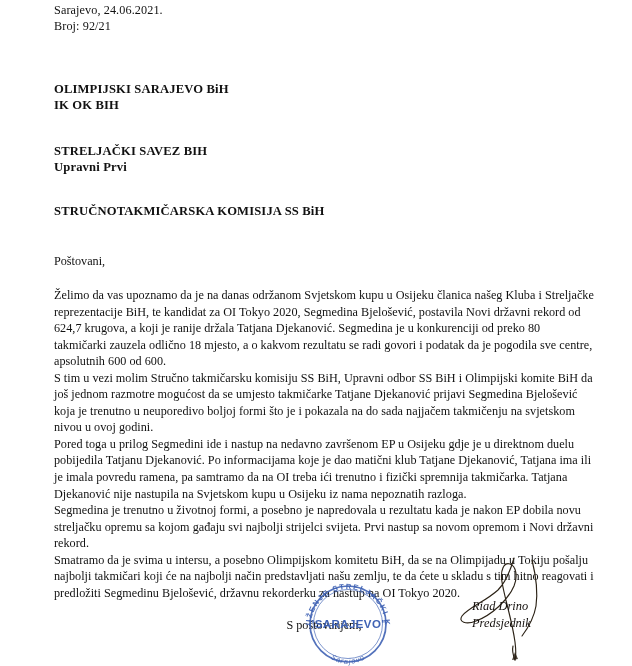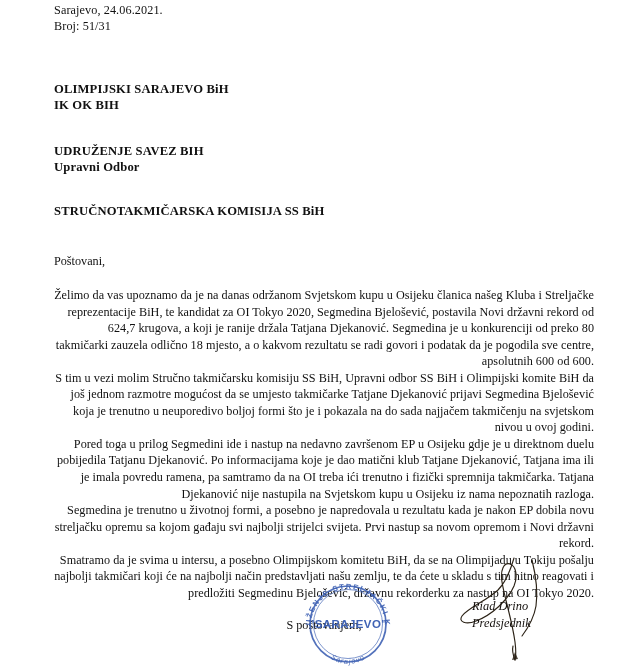--- a/index.html
+++ b/index.html
@@ -86,21 +86,21 @@
   .salutation {
     margin-top: 35px;
     font-size: 12.2px;
     line-height: 15px;
   }
 
   .body-text {
     margin-top: 18px;
     font-size: 12.2px;
     line-height: 16.55px;
-    text-align: right;
+    text-align: left;
     letter-spacing: 0.02px;
   }
   .body-text p {
     margin: 0;
   }
 
   .closing {
     margin-top: 17px;
     font-size: 12.2px;
     line-height: 15px;
@@ -148,31 +148,31 @@
 <div class="open-with">
   <span>Open with</span>
   <span class="caret"></span>
 </div>
 
 <div class="page">
   <div class="doc">
 
     <div class="meta">
       <div>Sarajevo, 24.06.2021.</div>
-      <div>Broj: 51/31</div>
+      <div>Broj: 92/21</div>
     </div>
 
     <div class="blk-head h-oc">
       <div>OLIMPIJSKI SARAJEVO BiH</div>
       <div>IK OK BIH</div>
     </div>
 
     <div class="blk-head h-ss">
-      <div>UDRUŽENJE SAVEZ BIH</div>
-      <div>Upravni Odbor</div>
+      <div>STRELJAČKI SAVEZ BIH</div>
+      <div>Upravni Prvi</div>
     </div>
 
     <div class="blk-head h-st">
       <div>STRUČNOTAKMIČARSKA KOMISIJA SS BiH</div>
     </div>
 
     <div class="salutation">Poštovani,</div>
 
     <div class="body-text">
       <p>Želimo da vas upoznamo da je na danas održanom Svjetskom kupu u Osijeku članica našeg Kluba i Streljačke reprezentacije BiH, te kandidat za OI Tokyo 2020,  Segmedina Bjelošević, postavila Novi državni rekord od 624,7 krugova, a koji je ranije držala Tatjana Djekanović. Segmedina je u konkurenciji od preko 80 takmičarki zauzela odlično 18 mjesto, a o kakvom rezultatu se radi govori i podatak da je pogodila sve centre, apsolutnih 600 od 600.</p>

